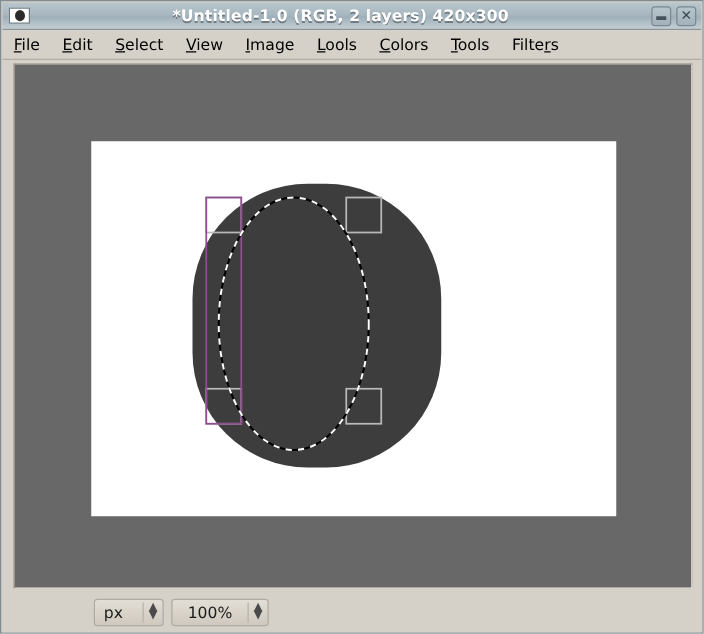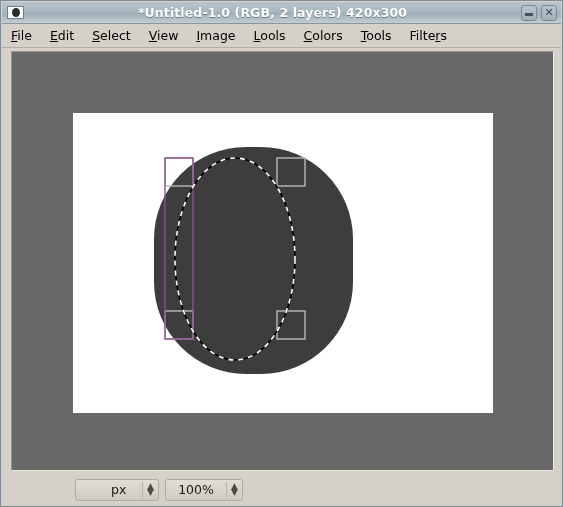--- a/index.html
+++ b/index.html
@@ -162,21 +162,21 @@
   .spin-arrows {
     width: 15px;
     display: flex;
     flex-direction: column;
     align-items: center;
     justify-content: center;
     line-height: 0.62;
     font-size: 9px;
     color: #4a4a4a;
   }
-  #unit-spin { margin-left: 73px; padding-left: 28px; }
+  #unit-spin { margin-left: 73px; }
   #unit-spin .spin-value { width: 24px; text-align: left; }
   #zoom-spin .spin-value { width: 46px; }
   #status-msg {
     flex: 1;
     margin-left: 6px;
     margin-right: 7px;
     height: 23px;
     background: #c8c2b8;
     border: 1px solid #aca69c;
     border-radius: 2px;

